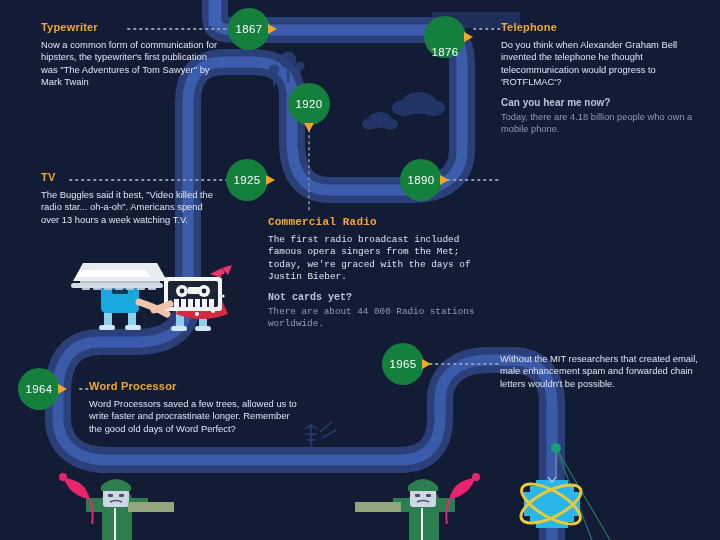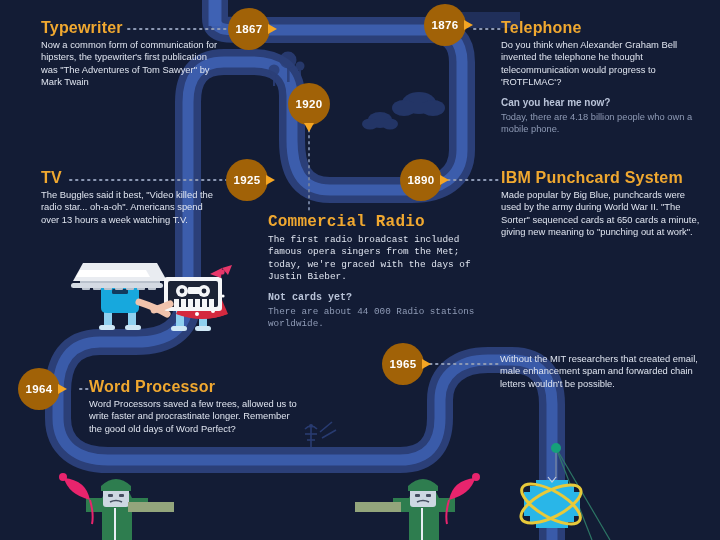--- a/index.html
+++ b/index.html
@@ -11,38 +11,38 @@
     position:relative;
   }
   #stage{position:absolute;left:0;top:0;width:720px;height:540px;overflow:hidden;background:#131c35;}
   #roadsvg{position:absolute;left:0;top:0;width:720px;height:540px;}
   .layer{position:absolute;left:0;top:0;width:720px;height:540px;}
   .txtlayer{z-index:40;}
 
   
   .entry{position:absolute;}
   .e-title{
-    color:#f0a830;font-size:16px;font-weight:bold;letter-spacing:.2px;
+    color:#f0a830;font-size:11px;font-weight:bold;letter-spacing:.2px;
     white-space:nowrap;line-height:15px;margin:0 0 4px 0;
   }
   .e-body{
     color:#dfe4ef;font-size:9.4px;line-height:12.4px;font-weight:normal;margin:0;
   }
   .e-subtitle{
     color:#b9c3d8;font-size:10px;font-weight:bold;line-height:13px;margin:7px 0 2px 0;
   }
   .e-subbody{
     color:#8e9ab5;font-size:9.3px;line-height:12.2px;margin:0;
   }
 
   
   .badge{
     position:absolute;width:42px;height:42px;border-radius:50%;
-    background:#a16207;display:flex;align-items:center;justify-content:center;
-    color:#fff;font-size:11.5px;font-weight:bold;letter-spacing:.3px;
+    background:#15803d;display:flex;align-items:center;justify-content:center;
+    color:#fff;font-size:11.5px;font-weight:normal;letter-spacing:.3px;
     z-index:60;
   }
   .badge.tail-r::after{
     content:"";position:absolute;right:-7px;top:16px;
     width:0;height:0;border-top:5px solid transparent;border-bottom:5px solid transparent;
     border-left:9px solid #f5a623;
   }
   .badge.tail-d::after{
     content:"";position:absolute;left:16px;bottom:-7px;
     width:0;height:0;border-left:5px solid transparent;border-right:5px solid transparent;
@@ -293,21 +293,21 @@
       <line x1="448" y1="180" x2="498" y2="180"></line>
       <line x1="80" y1="389" x2="90" y2="389"></line>
       <line x1="430" y1="364" x2="498" y2="364"></line>
     </g>
   </svg>
 
   <div class="badge tail-r" style="left:228px;top:8px;">
     <span>1867</span>
   </div>
 
-  <div class="badge tail-r" style="left:424px;top:4px;">
+  <div class="badge tail-r" style="left:424px;top:16px;align-items:flex-end;">
     <span>1876</span>
   </div>
 
   <div class="badge tail-r" style="left:226px;top:159px;">
     <span>1925</span>
   </div>
 
   <div class="badge tail-r" style="left:400px;top:159px;">
     <span>1890</span>
   </div>
@@ -336,24 +336,20 @@
       <div class="e-body">Do you think when Alexander Graham Bell invented the telephone he thought telecommunication would progress to 'ROTFLMAC'?</div>
       <div class="e-subtitle">Can you hear me now?</div>
       <div class="e-subbody">Today, there are 4.18 billion people who own a mobile phone.</div>
     </div>
 
     <div class="entry" style="left:41px;top:170px;width:182px;">
       <div class="e-title">TV</div>
       <div class="e-body">The Buggles said it best, "Video killed the radio star... oh-a-oh". Americans spend over 13 hours a week watching T.V.</div>
     </div>
 
-    <div class="entry" style="left:501px;top:170px;width:200px;">
-      <div class="e-title">IBM Punchcard System</div>
-      <div class="e-body">Made popular by Big Blue, punchcards were used by the army during World War II. "The Sorter" sequenced cards at 650 cards a minute, giving new meaning to "punching out at work".</div>
-    </div>
 
     <div class="entry" style="left:268px;top:215px;width:215px;font-family:Liberation Mono, monospace;">
       <div class="e-title">Commercial Radio</div>
       <div class="e-body">The first radio broadcast included famous opera singers from the Met; today, we're graced with the days of Justin Bieber.</div>
       <div class="e-subtitle">Not cards yet?</div>
       <div class="e-subbody">There are about 44 000 Radio stations worldwide.</div>
     </div>
 
     <div class="entry" style="left:89px;top:379px;width:215px;">
       <div class="e-title">Word Processor</div>

